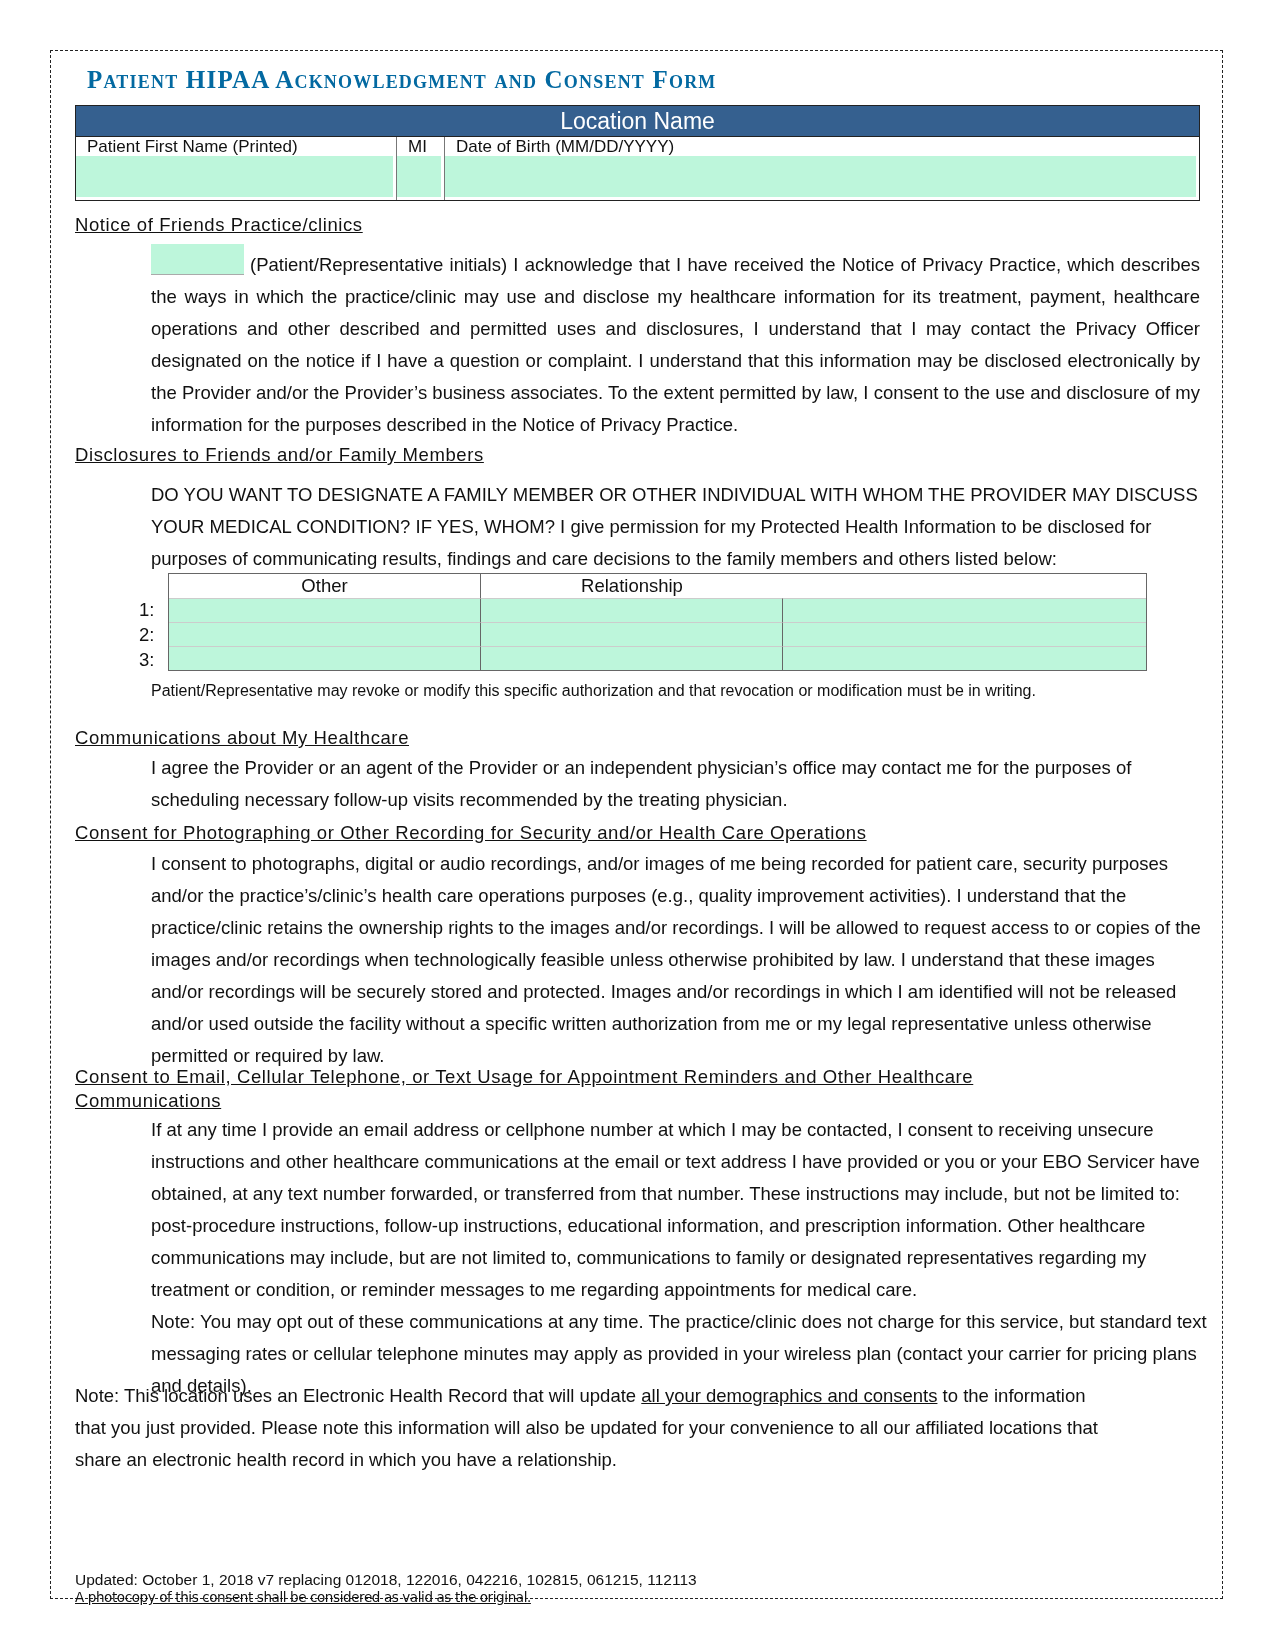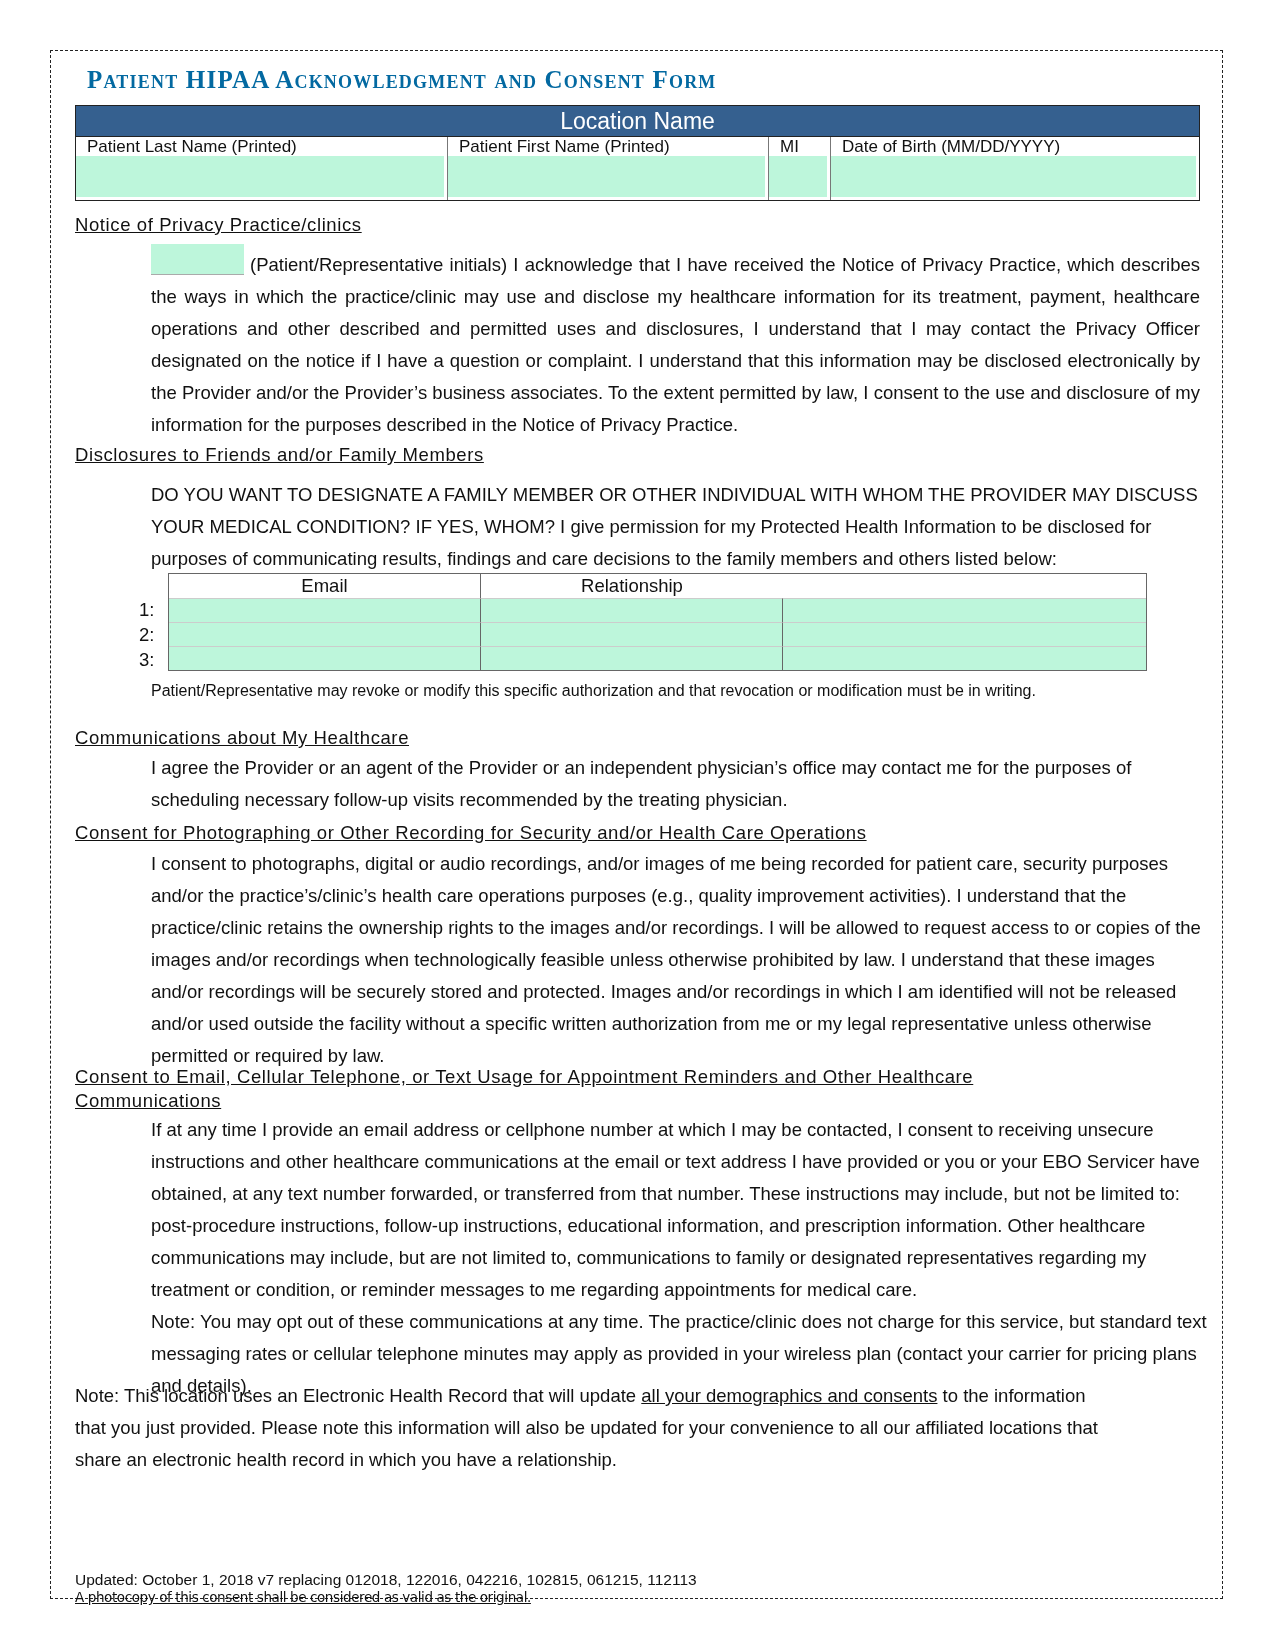--- a/index.html
+++ b/index.html
@@ -43,48 +43,44 @@
 </head>
 <body>
 
 <div class="page-border"></div>
 
 <div class="title">Patient HIPAA Acknowledgment and Consent Form</div>
 
 <div class="hdr-table">
   <div class="hdr-loc">Location Name</div>
   <div class="hdr-row">
-    <div class="hdr-cell" style="width:372px">
-      <div class="hdr-label">Patient Last Name (Printed)</div>
-      <div class="fill"></div>
-    </div>
     <div class="hdr-cell" style="width:321px">
       <div class="hdr-label">Patient First Name (Printed)</div>
       <div class="fill"></div>
     </div>
-    <div class="hdr-cell" style="width:62px">
+    <div class="hdr-cell" style="width:48px">
       <div class="hdr-label">MI</div>
       <div class="fill"></div>
     </div>
     <div class="hdr-cell" style="flex:1">
       <div class="hdr-label">Date of Birth (MM/DD/YYYY)</div>
       <div class="fill"></div>
     </div>
   </div>
 </div>
 
-<div class="sec-head" style="top:214px">Notice of Privacy Practice/clinics</div>
+<div class="sec-head" style="top:214px">Notice of Friends Practice/clinics</div>
 <div class="para justify" style="top:244px"><span class="initials"></span><span>(Patient/Representative initials) I acknowledge that I have received the Notice of Privacy Practice, which describes the ways in which the practice/clinic may use and disclose my healthcare information for its treatment, payment, healthcare operations and other described and permitted uses and disclosures, I understand that I may contact the Privacy Officer designated on the notice if I have a question or complaint.  I understand that this information may be disclosed electronically by the Provider and/or the Provider’s business associates.  To the extent permitted by law, I consent to the use and disclosure of my information for the purposes described in the Notice of Privacy Practice.</span></div>
 
 <div class="sec-head" style="top:444px">Disclosures to Friends and/or Family Members</div>
 <div class="para" style="top:479px; width:1060px">DO YOU WANT TO DESIGNATE A FAMILY MEMBER OR OTHER INDIVIDUAL WITH WHOM THE PROVIDER MAY DISCUSS YOUR MEDICAL CONDITION? IF YES, WHOM? I give permission for my Protected Health Information to be disclosed for purposes of communicating results, findings and care decisions to the family members and others listed below:</div>
 
 <div class="dtable">
   <div class="drow">
-    <div class="dcell c1">Email</div>
+    <div class="dcell c1">Other</div>
     <div class="dcell c2">Relationship</div>
   </div>
   <div class="drow data">
     <div class="dcell c1"></div>
     <div class="dcell c2"></div>
     <div class="dcell c3"></div>
   </div>
   <div class="drow data">
     <div class="dcell c1"></div>
     <div class="dcell c2"></div>

